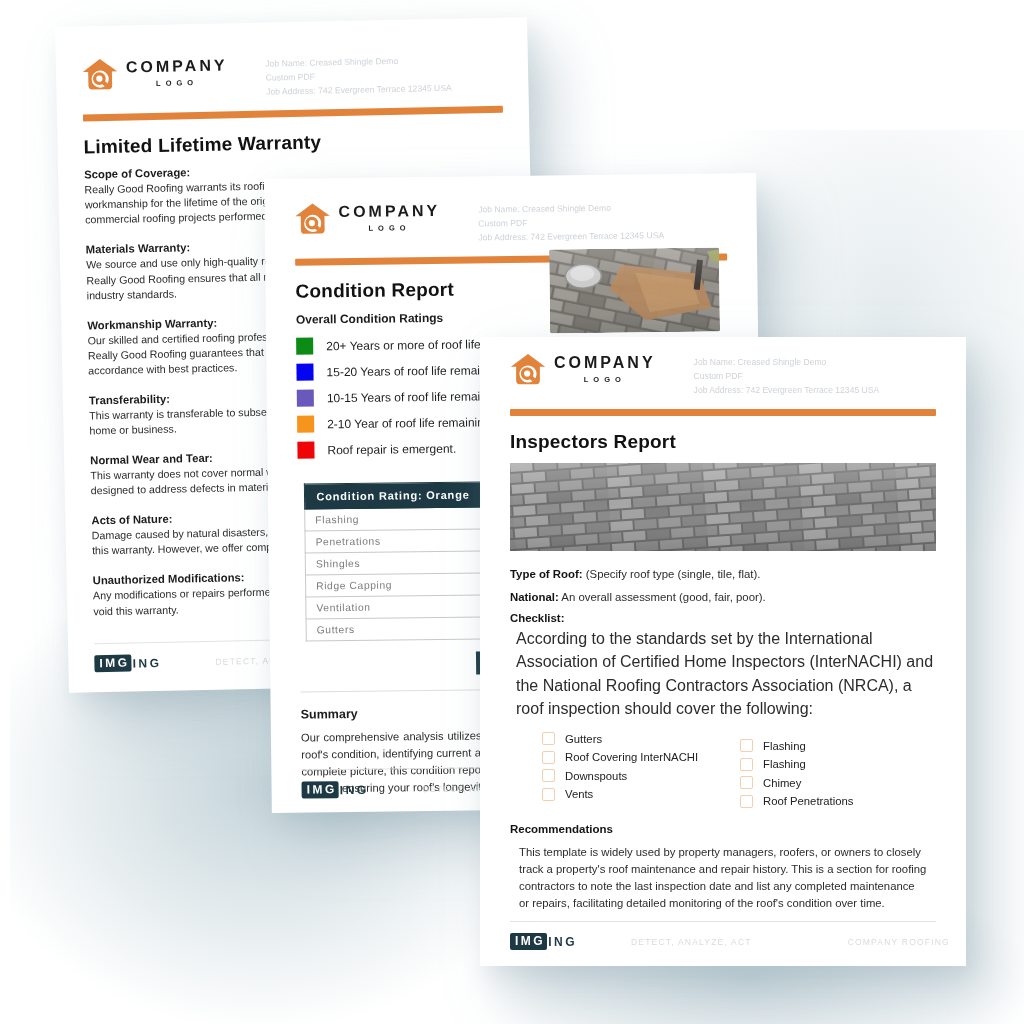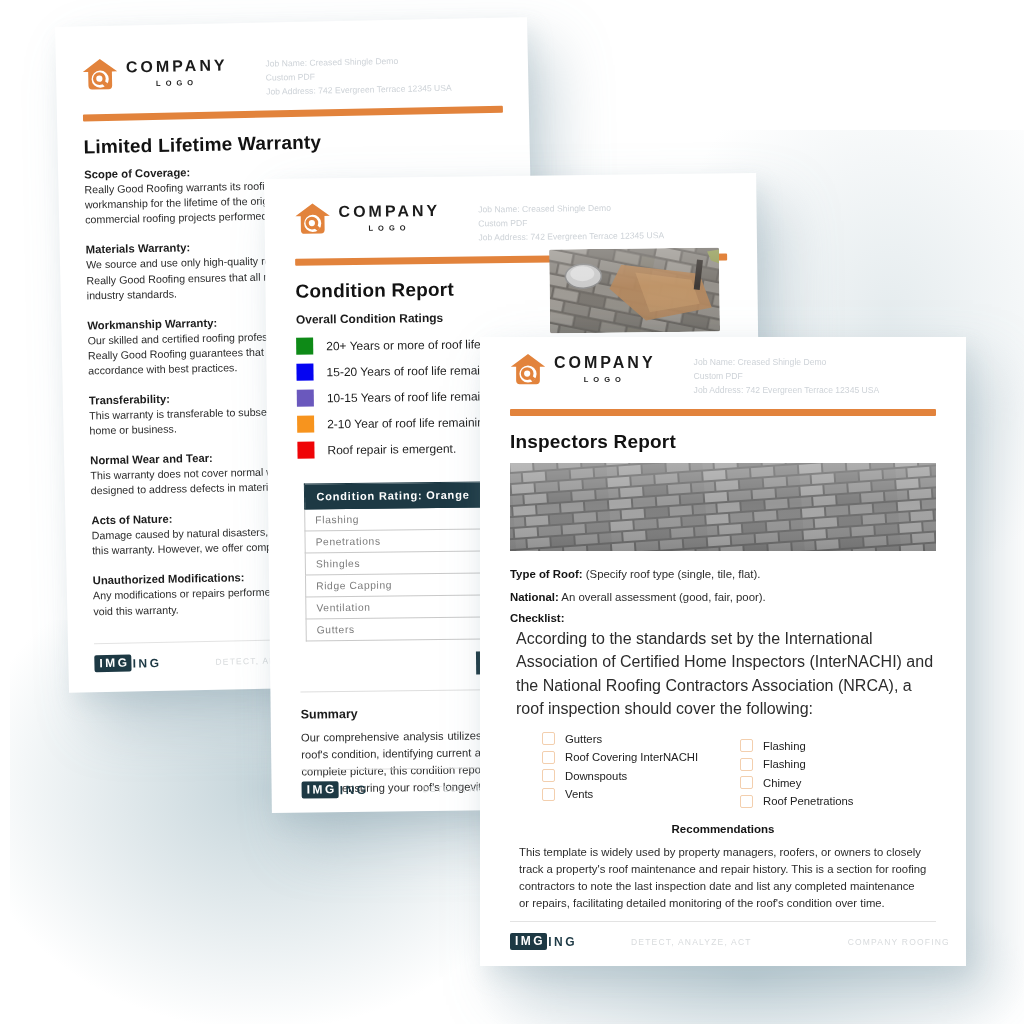--- a/index.html
+++ b/index.html
@@ -70,21 +70,21 @@
   .photo3{width:100%;height:88px;margin:9px 0 16px;overflow:hidden;}
   .field{font-size:11.4px;color:#2c2c2c;margin-bottom:7px;line-height:1.35;}
   .field b{color:#141414;}
   .chkhead{font-size:11.4px;font-weight:bold;color:#141414;margin:3px 0 3px;}
   .chk-intro{font-size:16px;line-height:1.46;color:#2c2c2c;margin:0 0 9px 6px;}
   .chk-cols{display:flex;margin-left:32px;}
   .chk-col1{width:198px;}
   .chk-col2{margin-top:7px;}
   .chkrow{display:flex;align-items:center;gap:10px;height:18.5px;font-size:11.3px;color:#222;}
   .cbx{width:11px;height:11px;border:1.5px solid #f3cfae;border-radius:2px;background:#fff;flex:0 0 auto;}
-  .rec h3{font-size:11.5px;font-weight:bold;color:#141414;margin:13px 0 6px;text-align:center;}
+  .rec h3{font-size:11.5px;font-weight:bold;color:#141414;margin:13px 0 6px;}
   .rec p{font-size:11.3px;line-height:1.5;color:#2c2c2c;margin:9px;}
 </style>
 </head>
 <body>
 
 <div class="canvas">
   <div class="blob blob1"></div>
   <div class="blob blob3"></div>
   <div class="blob blob2"></div>
 

